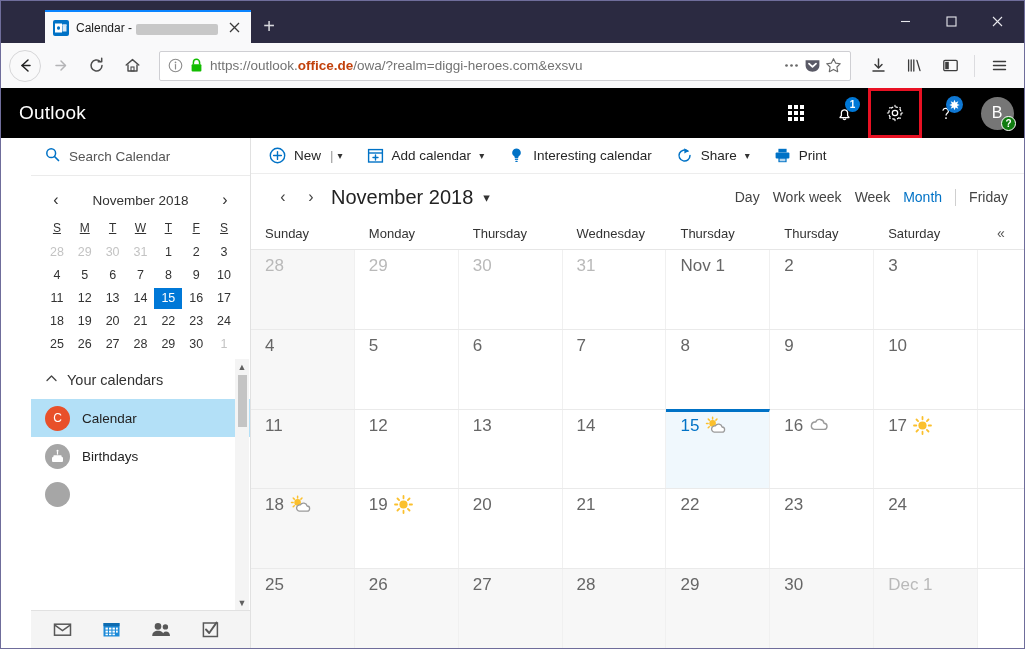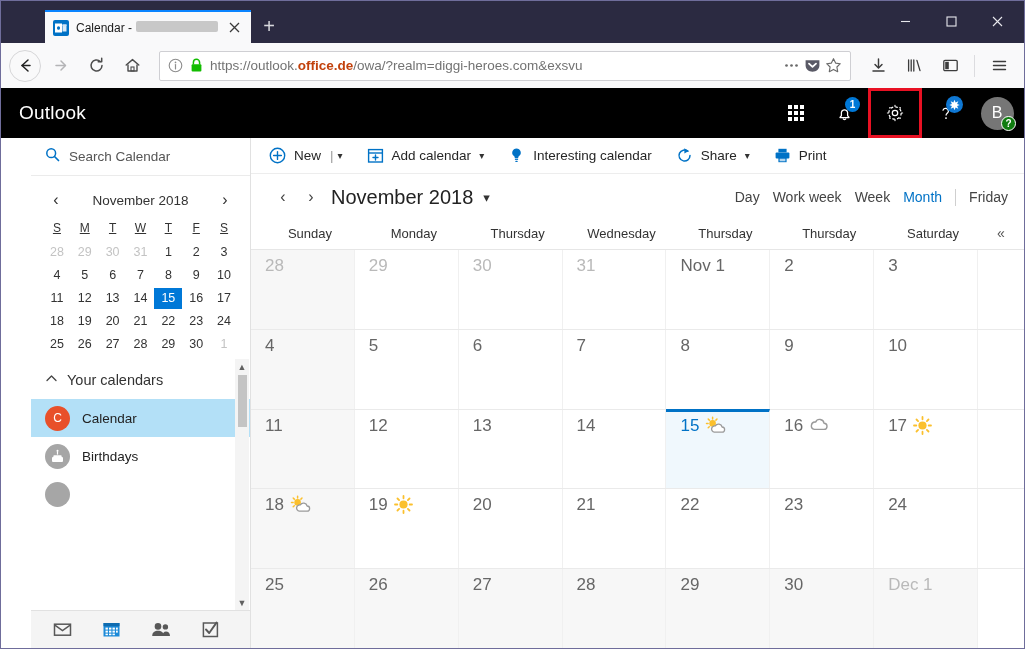--- a/index.html
+++ b/index.html
@@ -34,21 +34,21 @@
   }
   .tab-favicon {
     width: 16px; height: 16px; flex: none;
     background: #0072c6; border-radius: 2px;
     display: flex; align-items: center; justify-content: center;
   }
   .tab-favicon svg { display: block; }
   .tab-title {
     font-size: 12px; color: #1a1a1a;
     white-space: nowrap; overflow: hidden;
-    display: flex; align-items: flex-start; gap: 0px;
+    display: flex; align-items: flex-end; gap: 0px;
     flex: 1;
   }
   .tab-title-redacted {
     display: inline-block;
     width: 105px; height: 11px;
     background: #c8c8c8; border-radius: 2px;
     margin-left: 4px;
   }
   .tab-close {
     width: 18px; height: 18px; flex: none;
@@ -269,21 +269,20 @@
   .vh-sep { width: 1px; height: 17px; background: #cfcfcf; }
 
   .weekdays {
     display: flex; flex: none;
     border-bottom: 1px solid #e6e6e6;
     padding-left: 0;
   }
   .wd {
     flex: 1; font-size: 13px; color: #333;
     padding: 6px 0 8px 14px;
-    text-align: center;
   }
   .collapse-col {
     width: 46px; flex: none;
     display: flex; align-items: flex-start; justify-content: center;
     padding-top: 5px; color: #555; font-size: 14px;
   }
 
   .monthgrid {
     flex: 1; display: flex; flex-direction: column;
     min-height: 0;

